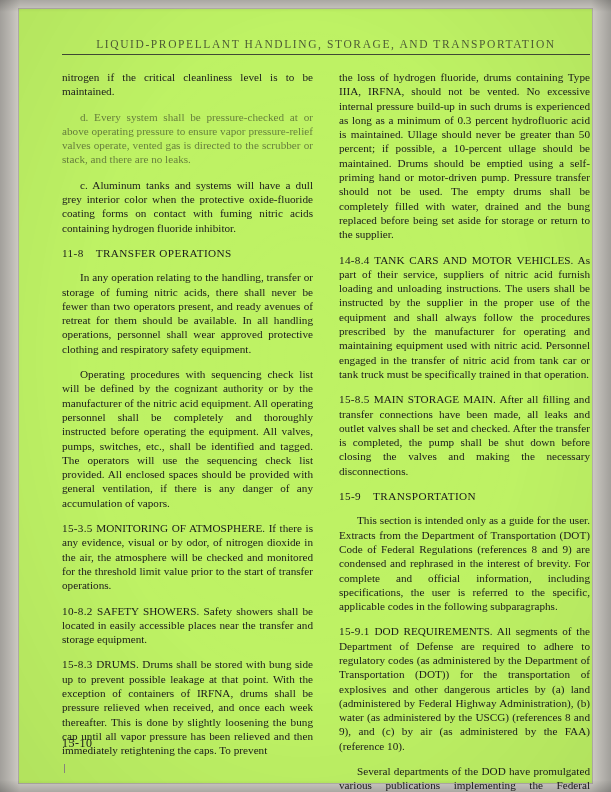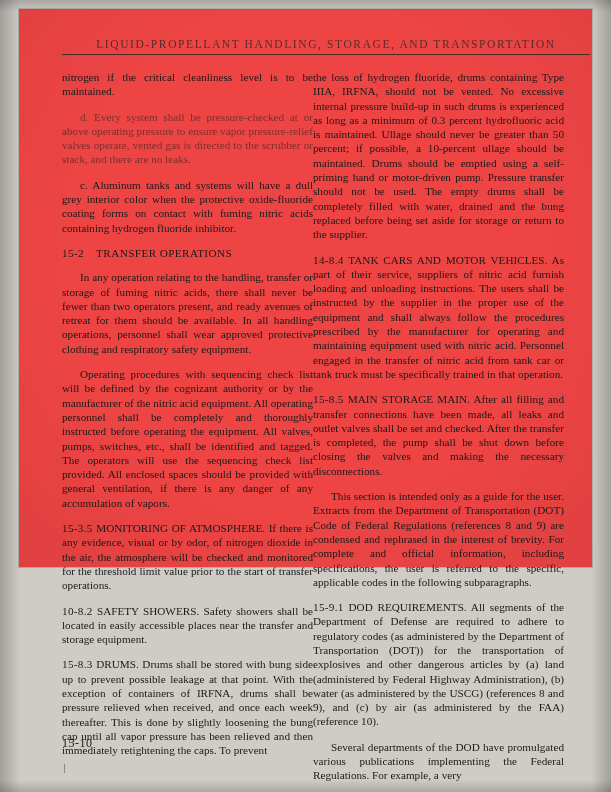--- a/index.html
+++ b/index.html
@@ -14,22 +14,22 @@
     background: #cfccc6;
     overflow: hidden;
     font-family: "Liberation Serif", serif;
     color: #1a1a1a;
   }
   .paper {
     position: absolute;
     left: 18px;
     top: 8px;
     width: 575px;
-    height: 560px;
-    background: #ef4444;
+    height: 776px;
+    background: #bef264;
     box-shadow: 0 0 0 1px #b9b5ad inset;
   }
   
   .grain {
     position: absolute;
     inset: 0;
     pointer-events: none;
     background:
       radial-gradient(ellipse at 50% 45%, rgba(255,255,255,0.10) 0%, rgba(0,0,0,0.00) 55%, rgba(0,0,0,0.10) 100%);
     mix-blend-mode: multiply;
@@ -57,20 +57,21 @@
     background: #2b2b2b;
     opacity: 0.85;
   }
   .cols {
     position: absolute;
     left: 44px;
     top: 62px;
     width: 528px;
     height: 650px;
     display: flex;
+    gap: 26px;
   }
   .col {
     width: 251px;
     font-size: 11.2px;
     line-height: 14.3px;
     text-align: left;
   }
   p {
     margin: 0 0 11px 0;
     text-align: justify;
@@ -153,21 +154,21 @@
     <div class="head-rule"></div>
 
     <div class="cols">
 
       <div class="col">
         <p>nitrogen if the critical cleanliness level is to be maintained.</p>
         <p class="ind faded">d.  Every system shall be pressure-checked at or above operating pressure to ensure vapor pressure-relief valves operate, vented gas is directed to the scrubber or stack, and there are no leaks.</p>
         <p class="ind">c.  Aluminum tanks and systems will have a dull grey interior color when the protective oxide-fluoride coating forms on contact with fuming nitric acids containing hydrogen fluoride inhibitor.</p>
 
         <div class="sec-head">
-          <span class="num">15-2</span><span>TRANSFER OPERATIONS</span>
+          <span class="num">11-8</span><span>TRANSFER OPERATIONS</span>
         </div>
 
         <p class="ind">In any operation relating to the handling, transfer or storage of fuming nitric acids, there shall never be fewer than two operators present, and ready avenues of retreat for them should be available.  In all handling operations, personnel shall wear approved protective clothing and respiratory safety equipment.</p>
         <p class="ind">Operating procedures with sequencing check list will be defined by the cognizant authority or by the manufacturer of the nitric acid equipment.  All operating personnel shall be completely and thoroughly instructed before operating the equipment.  All valves, pumps, switches, etc., shall be identified and tagged.  The operators will use the sequencing check list provided.  All enclosed spaces should be provided with general ventilation, if there is any danger of any accumulation of vapors.</p>
 
         <div class="sec">
           <span class="num">15-3.5</span>
           <span>MONITORING OF ATMOSPHERE.</span>
           <span>If there is any evidence, visual or by odor, of nitrogen dioxide in the air, the atmosphere will be checked and monitored for the threshold limit value prior to the start of transfer operations.</span>
         </div>
@@ -193,20 +194,23 @@
           <span>TANK CARS AND MOTOR VEHICLES.</span>
           <span>As part of their service, suppliers of nitric acid furnish loading and unloading instructions.  The users shall be instructed by the supplier in the proper use of the equipment and shall always follow the procedures prescribed by the manufacturer for operating and maintaining equipment used with nitric acid.  Personnel engaged in the transfer of nitric acid from tank car or tank truck must be specifically trained in that operation.</span>
         </div>
 
         <div class="sec">
           <span class="num">15-8.5</span>
           <span>MAIN STORAGE MAIN.</span>
           <span>After all filling and transfer connections have been made, all leaks and outlet valves shall be set and checked.  After the transfer is completed, the pump shall be shut down before closing the valves and making the necessary disconnections.</span>
         </div>
 
+        <div class="sec-head">
+          <span class="num">15-9</span><span>TRANSPORTATION</span>
+        </div>
 
         <p class="ind">This section is intended only as a guide for the user.  Extracts from the Department of Transportation (DOT) Code of Federal Regulations (references 8 and 9) are condensed and rephrased in the interest of brevity.  For complete and official information, including specifications, the user is referred to the specific, applicable codes in the following subparagraphs.</p>
 
         <div class="sec">
           <span class="num">15-9.1</span>
           <span>DOD REQUIREMENTS.</span>
           <span>All segments of the Department of Defense are required to adhere to regulatory codes (as administered by the Department of Transportation (DOT)) for the transportation of explosives and other dangerous articles by (a) land (administered by Federal Highway Administration), (b) water (as administered by the USCG) (references 8 and 9), and (c) by air (as administered by the FAA) (reference 10).</span>
         </div>
 
         <p class="ind">Several departments of the DOD have promulgated various publications implementing the Federal Regulations.  For example, a very</p>

